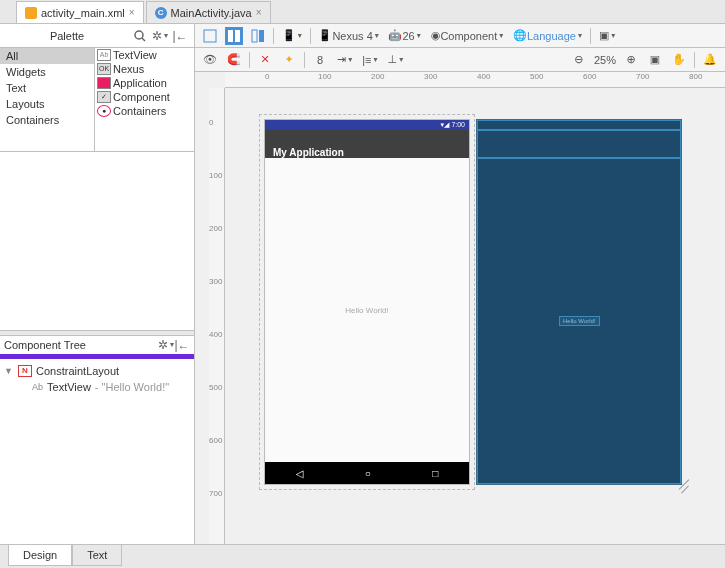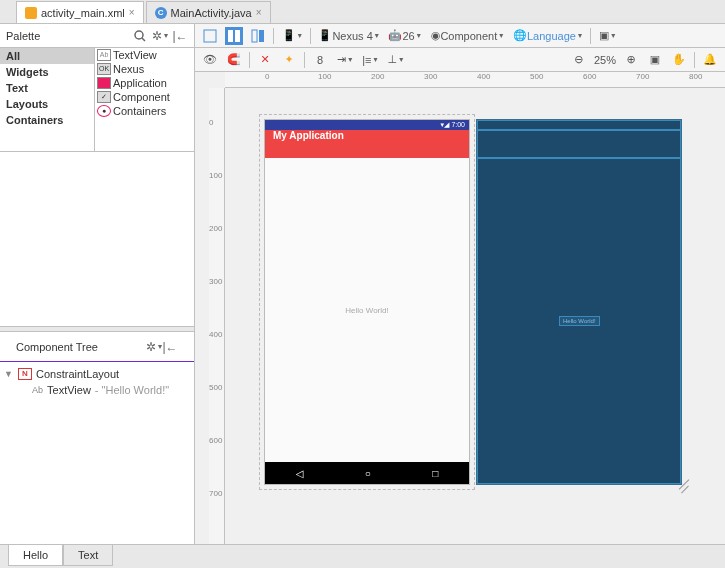--- a/index.html
+++ b/index.html
@@ -8,33 +8,33 @@
 .tabs-top { height: 24px; background: #e8e8e8; border-bottom: 1px solid #c0c0c0; display: flex; align-items: flex-end; padding-left: 16px; }
 .tab { height: 22px; padding: 3px 8px; background: #fff; border: 1px solid #c0c0c0; border-bottom: none; display: flex; align-items: center; gap: 4px; margin-right: 2px; font-size: 11px; }
 .tab.inactive { background: #e8e8e8; }
 .file-icon { width: 12px; height: 12px; display: inline-block; }
 .xml-icon { background: #f5a623; border-radius: 2px; }
 .java-icon { background: #4a90d9; border-radius: 6px; font-size: 8px; color: #fff; text-align: center; line-height: 12px; font-weight: bold; }
 .close-x { cursor: pointer; color: #888; font-size: 10px; }
 
 .main { display: flex; height: 520px; }
 .left-panel { width: 195px; border-right: 1px solid #c0c0c0; display: flex; flex-direction: column; }
-.palette-header { height: 24px; border-bottom: 1px solid #c0c0c0; display: flex; align-items: center; padding: 0 6px; gap: 4px; }
+.palette-header { height: 24px; border-bottom: 1px solid #c0c0c0; display: flex; align-items: center; padding: 0 6px; gap: 4px; text-align: center; }
 .palette-header .title { flex: 1; font-size: 11px; }
 .icon-btn { width: 16px; height: 16px; display: flex; align-items: center; justify-content: center; color: #666; cursor: pointer; }
 .palette-body { display: flex; border-bottom: 1px solid #c0c0c0; height: 104px; }
-.palette-cats { width: 95px; border-right: 1px solid #c0c0c0; overflow: hidden; font-weight: bold; }
+.palette-cats { width: 95px; border-right: 1px solid #c0c0c0; overflow: hidden; }
 .palette-cats div { padding: 2px 6px; font-size: 11px; }
 .palette-cats div.sel { background: #d0d0d0; }
 .palette-items { flex: 1; overflow: hidden; font-size: 11px; }
 .palette-items div { padding: 1px 2px; white-space: nowrap; display: flex; align-items: center; gap: 2px; }
 .wi { width: 14px; height: 12px; display: inline-block; border: 1px solid #888; font-size: 7px; text-align: center; line-height: 10px; }
 .spacer-flex { flex: 1; }
 .splitter { height: 6px; background: #e8e8e8; border-top: 1px solid #c0c0c0; border-bottom: 1px solid #c0c0c0; }
-.comptree-header { height: 30px; display: flex; align-items: center; padding: 0 16px; border-bottom: 1px solid #6d28d9; }
+.comptree-header { height: 23px; display: flex; align-items: center; padding: 0 4px; border-bottom: 5px solid #6d28d9; }
 .comptree-header .title { flex: 1; font-size: 11px; }
 .comptree-body { padding: 4px; font-size: 11px; flex: 1; }
 .tree-row { display: flex; align-items: center; gap: 4px; padding: 2px 0; }
 .tree-row.child { padding-left: 28px; }
 .disclosure { color: #888; font-size: 9px; width: 10px; }
 .treeicon { width: 14px; height: 12px; display: inline-block; }
 .cl-ic { border: 1px solid #d93636; color: #d93636; font-size: 8px; text-align: center; line-height: 10px; font-weight: bold; }
 .ab-ic { color: #888; font-size: 9px; }
 .muted { color: #999; }
 
@@ -46,21 +46,21 @@
 .dd::after { content: "▾"; font-size: 8px; margin-left: 2px; color: #666; }
 .canvas-area { flex: 1; background: #f0f0f0; overflow: hidden; position: relative; }
 
 .ruler-h { position: absolute; top: 0; left: 30px; right: 0; height: 16px; background: #f5f5f5; border-bottom: 1px solid #c0c0c0; }
 .ruler-v { position: absolute; top: 16px; left: 14px; width: 16px; bottom: 0; background: #f5f5f5; border-right: 1px solid #c0c0c0; }
 .ruler-h .tick, .ruler-v .tick { position: absolute; font-size: 8px; color: #888; }
 .surface { position: absolute; top: 16px; left: 30px; right: 0; bottom: 0; }
 
 .device-frame { position: absolute; top: 32px; left: 40px; width: 204px; height: 364px; box-shadow: 0 0 0 1px #bbb; background: #fff; }
 .status-bar { height: 10px; background: #303f9f; color: #fff; font-size: 7px; text-align: right; padding-right: 4px; line-height: 10px; }
-.app-bar { height: 28px; background: #ef4444; color: #fff; font-size: 10px; font-weight: bold; display: flex; align-items: flex-start; padding-left: 8px; }
+.app-bar { height: 28px; background: #404040; color: #fff; font-size: 10px; font-weight: bold; display: flex; align-items: flex-end; padding-left: 8px; }
 .device-content { height: 304px; background: #fafafa; display: flex; align-items: center; justify-content: center; position: relative; }
 .device-content .hello { font-size: 8px; color: #aaa; }
 .dash-border { position: absolute; border: 1px dashed #bbb; }
 .navbar { height: 22px; background: #000; display: flex; align-items: center; justify-content: space-around; color: #fff; }
 .navbar span { font-size: 10px; }
 
 .blueprint { position: absolute; top: 32px; left: 252px; width: 204px; height: 364px; background: #1d4a6b; box-shadow: 0 0 0 1px #3a6d8f; }
 .blueprint .bp-box { position: absolute; border: 1px solid #3a8bbd; }
 .bp-text { position: absolute; font-size: 6px; color: #88bbdd; border: 1px solid #3a8bbd; padding: 1px 3px; background: rgba(58,139,189,0.2); }
 .resizer { position: absolute; bottom: -12px; right: -12px; width: 16px; height: 16px; }
@@ -253,15 +253,15 @@
           <div class="bp-box" style="top:38px;left:0;right:0;bottom:0"></div>
           <span class="bp-text" style="top:196px;left:82px">Hello World!</span>
           <div class="resizer"></div>
         </div>
       </div>
     </div>
   </div>
 </div>
 
 <div class="bottom-tabs">
-  <div class="btab">Hello</div>
+  <div class="btab">Design</div>
   <div class="btab inactive">Text</div>
 </div>
 
 </body></html>

